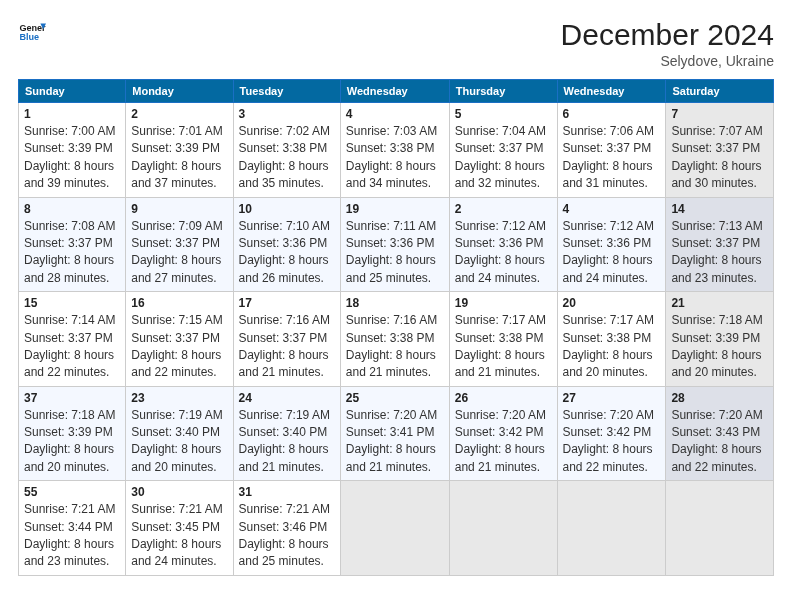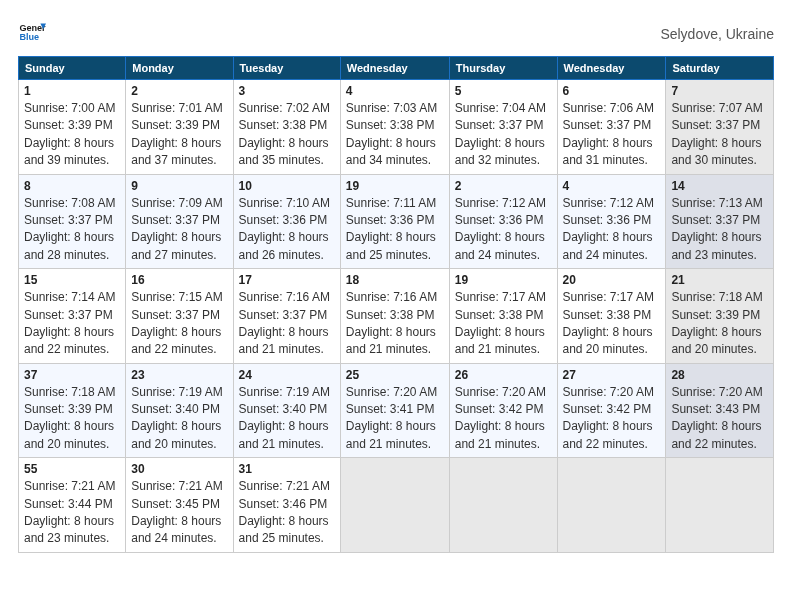--- a/index.html
+++ b/index.html
@@ -36,29 +36,29 @@
     }
     .main-title {
       font-size: 30px;
       font-weight: 300;
       color: #222;
       line-height: 1.1;
     }
     .subtitle {
       font-size: 14px;
       color: #555;
-      margin-top: 8px;
+      margin-top: 2px;
     }
     .calendar {
       width: 100%;
       border-collapse: collapse;
       font-size: 9.5px;
     }
     .calendar thead tr th {
-      background: #0c4a6e;
+      background: #0369a1;
       color: #fff;
       font-weight: bold;
       font-size: 11px;
       padding: 5px 6px;
       text-align: left;
       border: 1px solid #1a6fc4;
     }
     .calendar tbody tr td {
       border: 1px solid #ccc;
       vertical-align: top;
@@ -98,20 +98,21 @@
 <div class="page">
   <div class="header">
     <div class="logo">
       <svg class="logo-icon" viewBox="0 0 40 40">
         <text x="2" y="18" font-size="13" font-weight="bold" fill="#1a1a1a" font-family="Arial">General</text>
         <text x="2" y="32" font-size="13" font-weight="bold" fill="#1a6fc4" font-family="Arial">Blue</text>
         <polygon points="32,8 40,8 36,16" fill="#1a6fc4"></polygon>
       </svg>
     </div>
     <div class="title-block">
+      <div class="main-title">December 2024</div>
       <div class="subtitle">Selydove, Ukraine</div>
     </div>
   </div>
 
   <table class="calendar">
     <thead>
       <tr>
       <th>Sunday</th>
           <th>Monday</th>
           <th>Tuesday</th>

